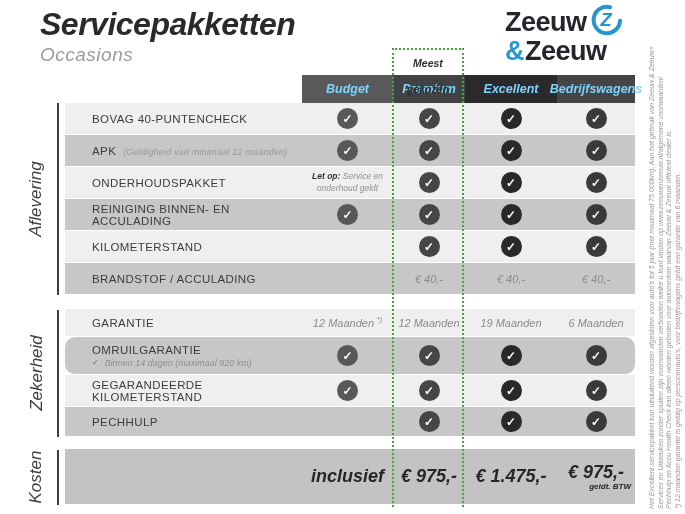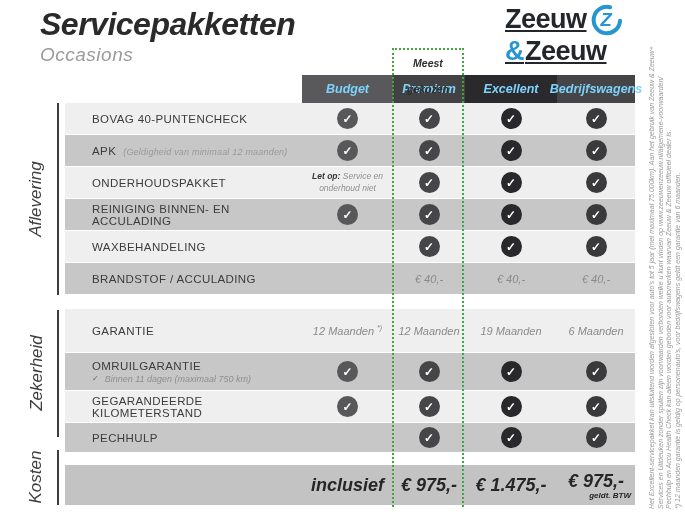--- a/index.html
+++ b/index.html
@@ -5,21 +5,21 @@
   html,body{margin:0;padding:0;}
   body{width:685px;height:514px;background:#fff;font-family:"Liberation Sans",sans-serif;overflow:hidden;}
   .page{position:relative;width:685px;height:514px;background:#fff;}
 
   
   .title-block{position:absolute;left:40px;top:6px;}
   .title-block h1{margin:0;font-size:32px;font-weight:bold;font-style:italic;color:#2a2a2a;letter-spacing:-0.5px;}
   .subtitle{font-size:19px;font-style:italic;color:#9b9b9b;letter-spacing:0.5px;margin-top:1px;}
 
   .logo{position:absolute;left:505px;top:6px;line-height:26px;}
-  .logo .l1,.logo .l2{font-size:27px;font-weight:bold;color:#23272c;letter-spacing:-0.5px;display:flex;align-items:flex-start;text-decoration:underline;}
+  .logo .l1,.logo .l2{font-size:27px;font-weight:bold;color:#23272c;letter-spacing:-0.5px;display:flex;align-items:center;}
   .logo .amp{color:#2596d1;margin-right:1px;}
   .logo svg{margin-left:3px;position:relative;top:-2px;}
 
   
   .table{position:absolute;left:65px;top:75px;width:570px;}
   .hdr-row{display:flex;height:28px;}
   .hdr-spacer{width:237px;}
   .hdr-cell{display:flex;align-items:center;justify-content:center;color:#7dd3fc;
             font-size:12.5px;font-weight:bold;font-style:italic;}
   .w-budget{width:91px;}
@@ -27,21 +27,21 @@
   .w-excellent{width:92px;}
   .w-bedrijfs{width:78px;}
   .h-budget{background:#59595b;}
   .h-premium{background:#424244;}
   .h-excellent{background:#2a2a2c;}
   .h-bedrijfs{background:#454547;}
 
   .row{display:flex;align-items:stretch;border-bottom:1px solid #fff;box-sizing:border-box;}
   .row.light{background:#efefef;}
   .row.dark{background:#c7c7c8;}
-  .h32{height:32px;}.h28{height:44px;}.h38{height:38px;}.h30{height:30px;}
+  .h32{height:32px;}.h28{height:28px;}.h38{height:38px;border-radius:10px;}.h30{height:30px;}
   .spacer15{height:14px;background:#fff;}
   .spacer12{height:12px;background:#fff;}
 
   .label-cell{width:237px;box-sizing:border-box;padding-left:27px;display:flex;flex-direction:column;justify-content:center;}
   .label-line{display:flex;align-items:baseline;}
   .row-label{font-size:11.5px;color:#3c3c3c;letter-spacing:0.4px;}
   .row-sub{font-size:9px;font-style:italic;color:#989898;margin-left:7px;letter-spacing:0.2px;}
   .row-sub2{font-size:9px;font-style:italic;color:#8f8f8f;margin-top:2px;display:flex;align-items:center;}
   .mini-check::before{content:"✓";font-style:normal;font-size:8px;color:#666;margin-right:6px;}
 
@@ -51,21 +51,21 @@
   .c0{background:#58585b;}
   .c1{background:#464648;}
   .c2{background:#29292b;}
   .c3{background:#3a3a3c;}
   .cell-text{font-size:11px;font-style:italic;color:#8a8a8a;}
   .cell-text sup{font-size:7px;}
   .note{font-size:8.5px;line-height:1.3;text-align:center;font-style:italic;color:#909090;}
   .note b{color:#333;font-style:italic;}
 
   
-  .totals{display:flex;height:40px;background:#c3c3c4;align-items:center;}
+  .totals{display:flex;height:55px;background:#c3c3c4;align-items:center;}
   .total-val{font-size:18px;font-weight:bold;font-style:italic;color:#262626;display:flex;flex-direction:column;align-items:center;justify-content:center;}
   .total-note{font-size:8px;font-weight:bold;font-style:italic;color:#262626;align-self:flex-end;margin-right:4px;margin-top:-1px;}
 
   
   .sec-line{position:absolute;left:57px;width:2px;background:#3e3e3e;}
   .vlabel{position:absolute;transform:rotate(-90deg);text-align:center;font-size:17px;font-style:italic;color:#3e3e3e;height:22px;line-height:22px;}
 
   
   .badge-box{position:absolute;left:392px;top:48px;width:72px;height:459px;box-sizing:border-box;
              border-left:2px dotted #44a53f;border-right:2px dotted #44a53f;border-top:2px dotted #44a53f;
@@ -153,21 +153,21 @@
     </div>
 
     <div class="row light h32">
       <div class="label-cell">
           <div class="label-line">
             <span class="row-label">ONDERHOUDSPAKKET</span>
           </div>
         </div>
       <div class="val-cell w-budget">
         <div class="note">
-          <b>Let op:</b> <span>Service en onderhoud niet</span>
+          <b>Let op:</b> <span>Service en onderhoud geldt</span>
         </div>
       </div>
       <div class="val-cell w-premium">
           <span class="check c1"></span>
         </div>
       <div class="val-cell w-excellent">
           <span class="check c2"></span>
         </div>
       <div class="val-cell w-bedrijfs">
           <span class="check c3"></span>
@@ -190,21 +190,21 @@
           <span class="check c2"></span>
         </div>
       <div class="val-cell w-bedrijfs">
           <span class="check c3"></span>
         </div>
     </div>
 
     <div class="row light h32">
       <div class="label-cell">
           <div class="label-line">
-            <span class="row-label">WAXBEHANDELING</span>
+            <span class="row-label">KILOMETERSTAND</span>
           </div>
         </div>
       <div class="val-cell w-budget"></div>
       <div class="val-cell w-premium">
           <span class="check c1"></span>
         </div>
       <div class="val-cell w-excellent">
           <span class="check c2"></span>
         </div>
       <div class="val-cell w-bedrijfs">
@@ -250,21 +250,21 @@
       <div class="val-cell w-bedrijfs">
           <span class="cell-text">6 Maanden</span>
         </div>
     </div>
 
     <div class="row dark h38">
       <div class="label-cell">
         <div class="label-line">
             <span class="row-label">OMRUILGARANTIE</span>
           </div>
-        <div class="row-sub2 mini-check">Binnen 11 dagen (maximaal 750 km)</div>
+        <div class="row-sub2 mini-check">Binnen 14 dagen (maximaal 920 km)</div>
       </div>
       <div class="val-cell w-budget">
           <span class="check c0"></span>
         </div>
       <div class="val-cell w-premium">
           <span class="check c1"></span>
         </div>
       <div class="val-cell w-excellent">
           <span class="check c2"></span>
         </div>

